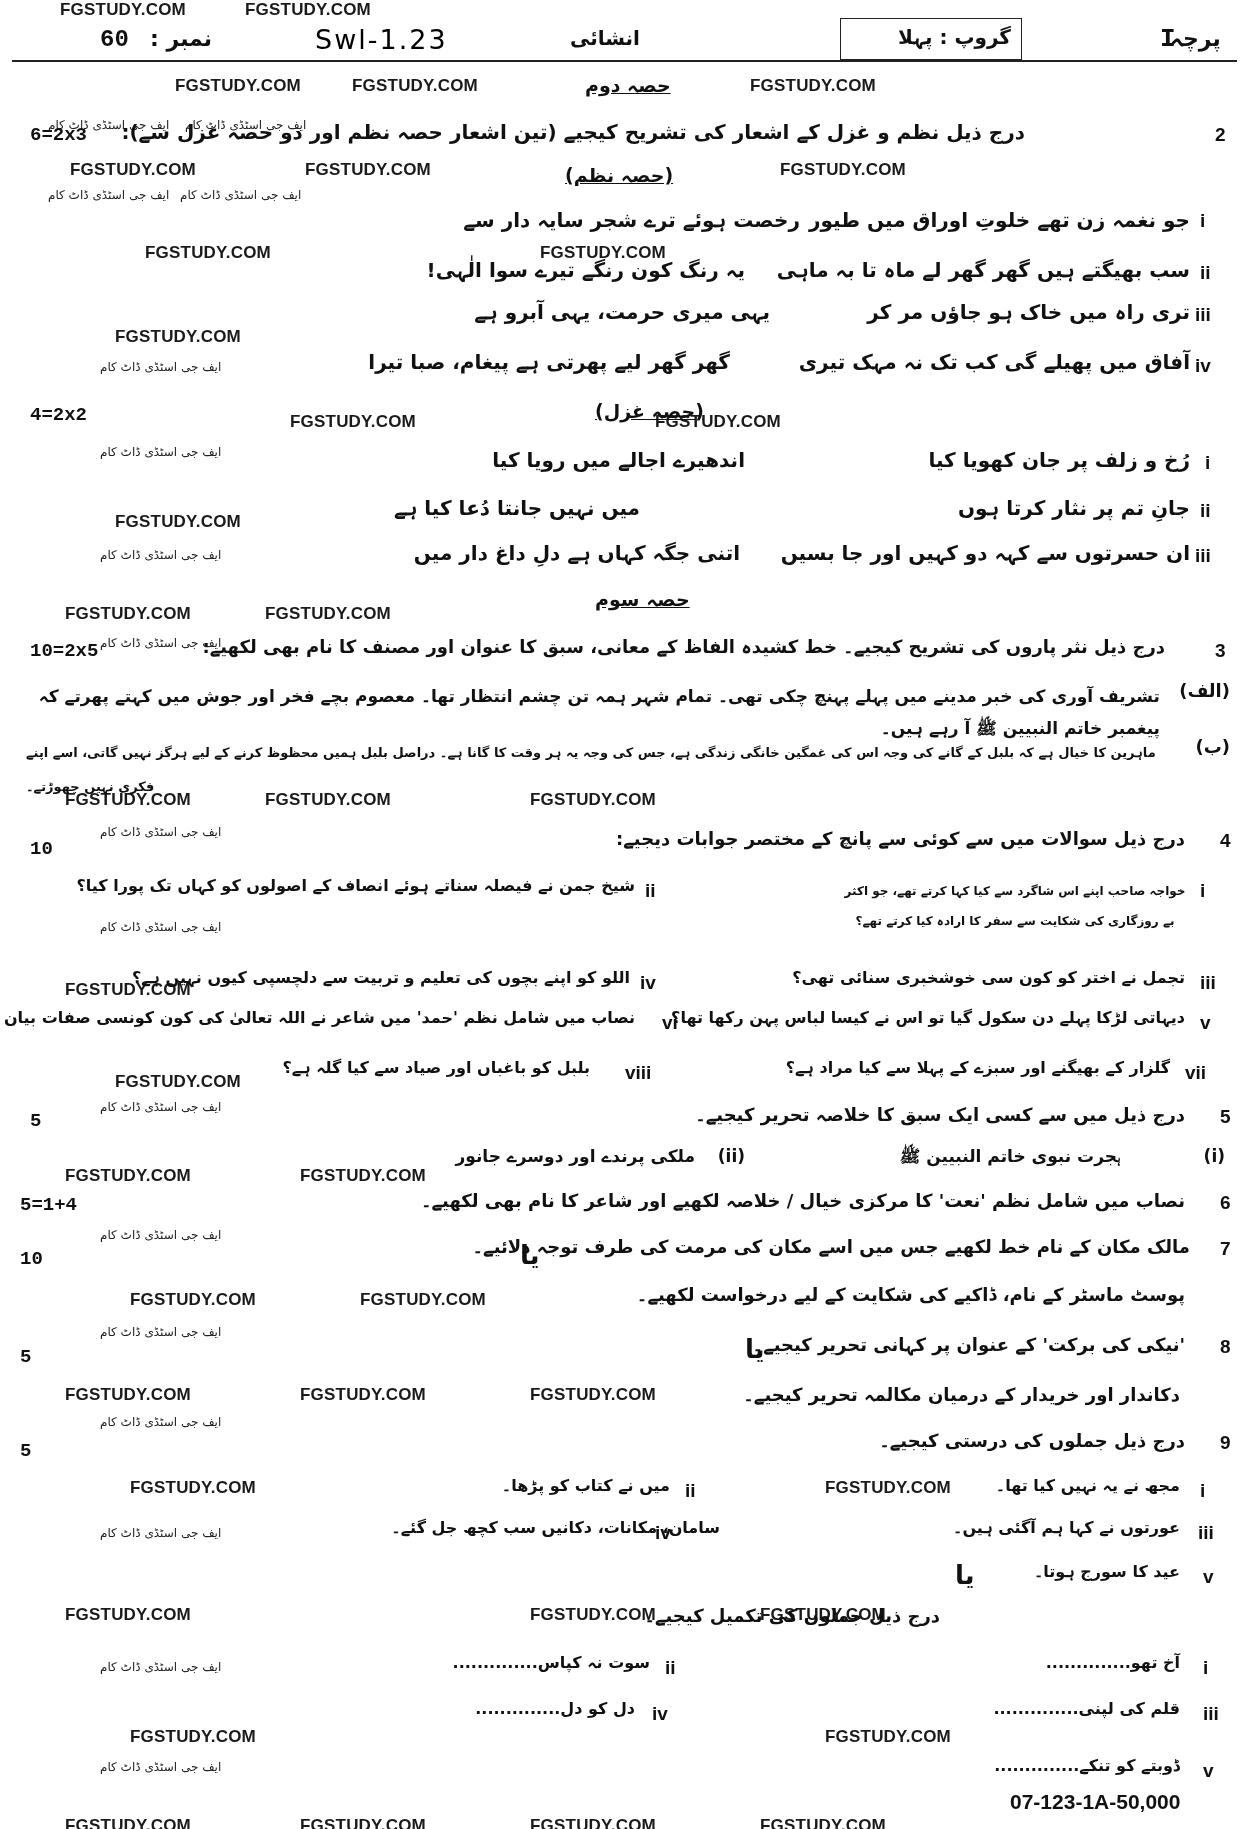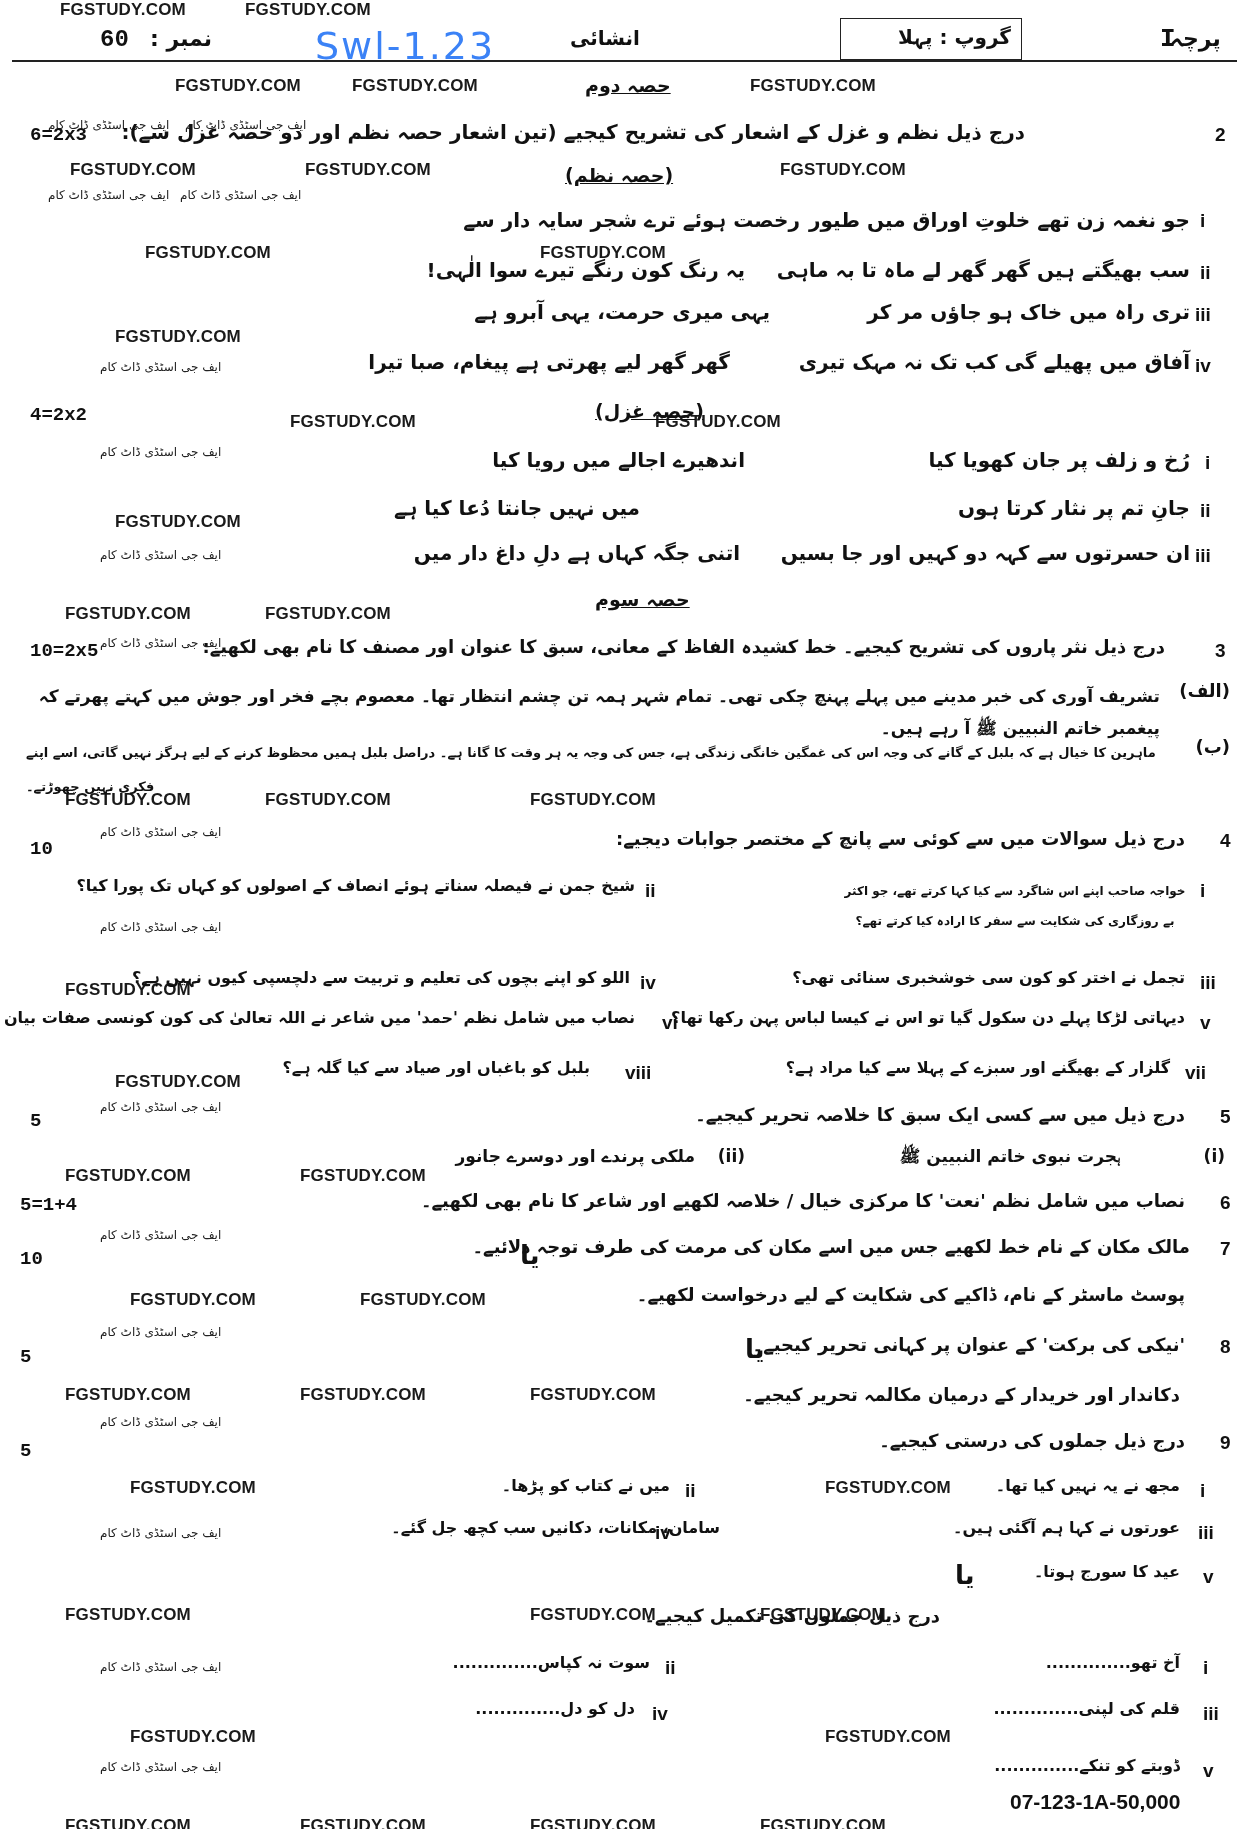--- a/index.html
+++ b/index.html
@@ -7,21 +7,21 @@
   .wm { position:absolute; font-family:"Liberation Sans", sans-serif; font-weight:bold; font-size:17px; color:#1a1a1a; letter-spacing:0.2px; white-space:nowrap; }
   .wmu { position:absolute; font-family:"DejaVu Sans", sans-serif; font-size:12px; color:#222; direction:rtl; white-space:nowrap; }
   .u { position:absolute; direction:rtl; font-family:"DejaVu Sans", sans-serif; font-weight:bold; color:#111; white-space:nowrap; }
   .q { font-size:20px; }
   .marks { position:absolute; font-family:Liberation Mono, monospace; font-weight:bold; font-size:19px; color:#111; white-space:nowrap; }
   .num { font-family:"Liberation Sans", sans-serif; font-weight:bold; font-size:19px; }
   .rule { position:absolute; height:2px; background:#222; }
   .grp-box { position:absolute; border:1.5px solid #222; }
   .sec { position:absolute; direction:rtl; font-family:"DejaVu Sans", sans-serif; font-weight:bold; font-size:19px; white-space:nowrap; text-decoration:underline; }
   .ya { position:absolute; font-family:"DejaVu Sans", sans-serif; font-weight:bold; font-size:26px; direction:rtl; }
-  .hand { position:absolute; font-family:"DejaVu Sans", sans-serif; font-size:38px; color:#3b82f6; letter-spacing:2px; white-space:nowrap; }
+  .hand { position:absolute; font-family:"DejaVu Sans", sans-serif; font-size:27px; color:#000000; letter-spacing:2px; white-space:nowrap; }
   .code { position:absolute; font-family:"Liberation Sans", sans-serif; font-weight:bold; font-size:21px; color:#111; }
 </style>
 </head>
 <body>
 
 <div class="wm" style="left:60px;top:0px">FGSTUDY.COM</div>
 <div class="wm" style="left:245px;top:0px">FGSTUDY.COM</div>
 <div class="wm" style="left:175px;top:76px">FGSTUDY.COM</div>
 <div class="wm" style="left:352px;top:76px">FGSTUDY.COM</div>
 <div class="wm" style="left:750px;top:76px">FGSTUDY.COM</div>

